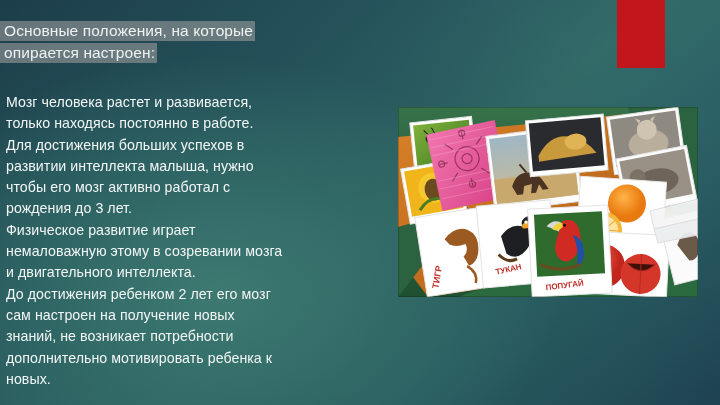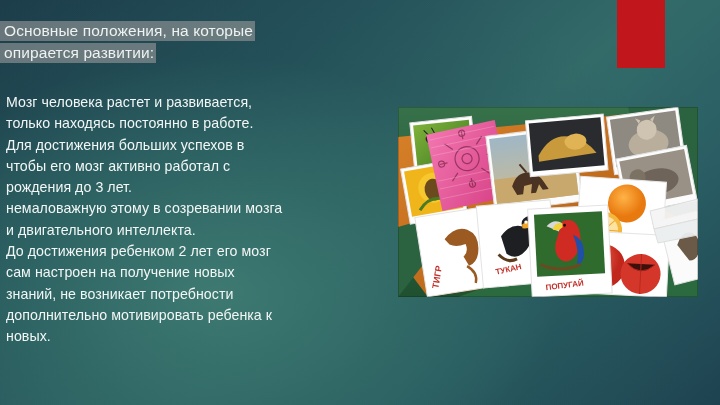--- a/index.html
+++ b/index.html
@@ -46,29 +46,31 @@
 </style>
 </head>
 <body>
 
 <div id="slide">
 
   <div id="red-bar"></div>
 
   <div id="title">
     <span class="hl">Основные положения, на которые</span><br>
-    <span class="hl">опирается развитии:</span>
+    <span class="hl">опирается настроен:</span>
   </div>
 
   <div id="body-text">
     <p>Мозг человека растет и развивается,</p>
     <p>только находясь постоянно в работе.</p>
     <p>Для достижения больших успехов в</p>
+    <p>развитии интеллекта малыша, нужно</p>
     <p>чтобы его мозг активно работал с</p>
     <p>рождения до 3 лет.</p>
+    <p>Физическое развитие играет</p>
     <p>немаловажную этому в созревании мозга</p>
     <p>и двигательного интеллекта.</p>
     <p>До достижения ребенком 2 лет его мозг</p>
     <p>сам настроен на получение новых</p>
     <p>знаний, не возникает потребности</p>
     <p>дополнительно мотивировать ребенка к</p>
     <p>новых.</p>
   </div>
 
   <div id="photo">

